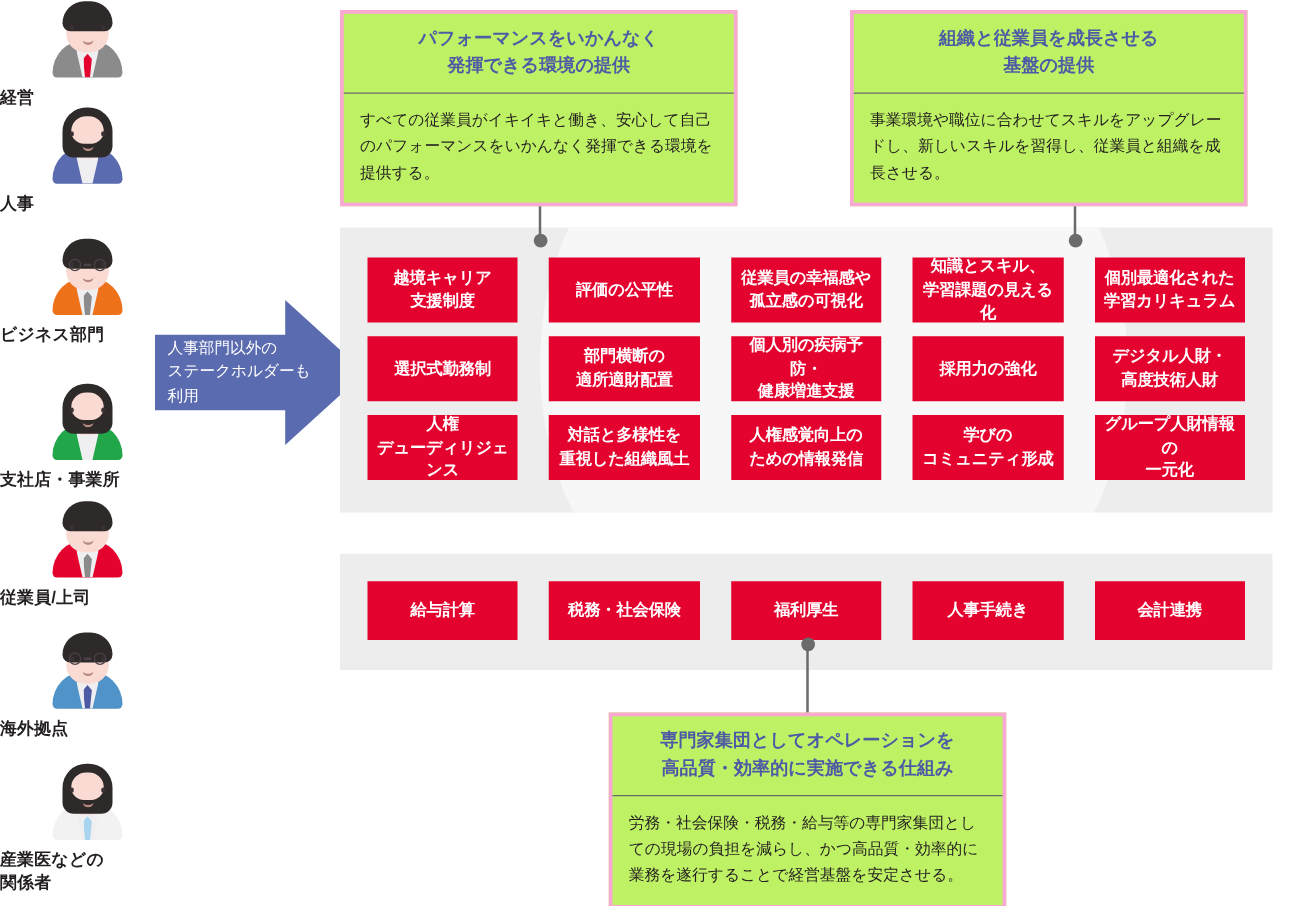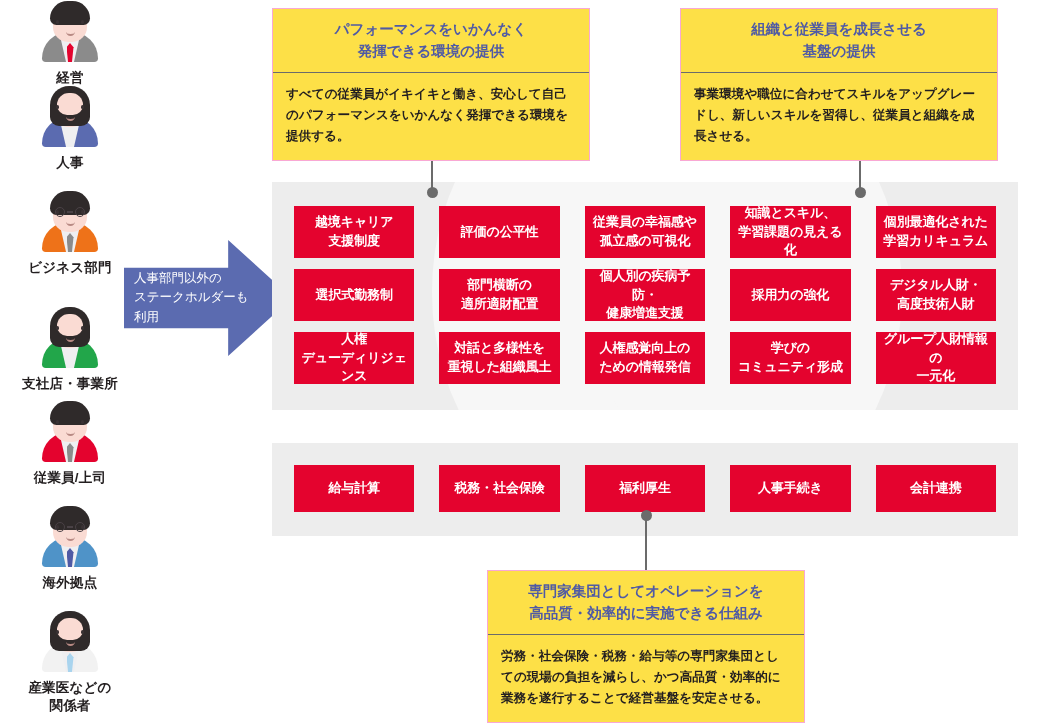--- a/index.html
+++ b/index.html
@@ -21,21 +21,21 @@
     position: absolute;
     left: 0;
     top: 0;
     width: 140px;
     height: 725px;
   }
   .stakeholder {
     position: absolute;
     left: 0;
     width: 140px;
-    text-align: center;
+    text-align: left;
   }
   .avatar {
     width: 74px;
     height: 62px;
     margin: 0 auto;
     position: relative;
   }
   .av-body {
     position: absolute;
     left: 9px;
@@ -186,38 +186,38 @@
     width: 116px;
     font-size: 12.5px;
     font-weight: 500;
     line-height: 1.55;
     color: #ffffff;
   }
 
   
   .callout {
     position: absolute;
-    background: #fde047;
-    border: 1px solid #f9a8d4;
+    background: #bef264;
+    border: 3px solid #f9a8d4;
     box-sizing: border-box;
     z-index: 6;
   }
   .callout-title {
     padding: 10px 8px 9px;
     text-align: center;
     font-size: 14.5px;
     font-weight: 700;
     line-height: 1.5;
     color: #4f5aa5;
     border-bottom: 1px solid #6b6b6b;
   }
   .callout-body {
     padding: 11px 13px 12px;
     font-size: 12.6px;
-    font-weight: 700;
+    font-weight: 400;
     line-height: 1.7;
     color: #231f20;
   }
 
   #callout-performance { left: 272px; top: 8px; width: 318px; }
   #callout-growth      { left: 680px; top: 8px; width: 318px; }
   #callout-operations  { left: 487px; top: 570px; width: 318px; }
 
   
   .connector {

